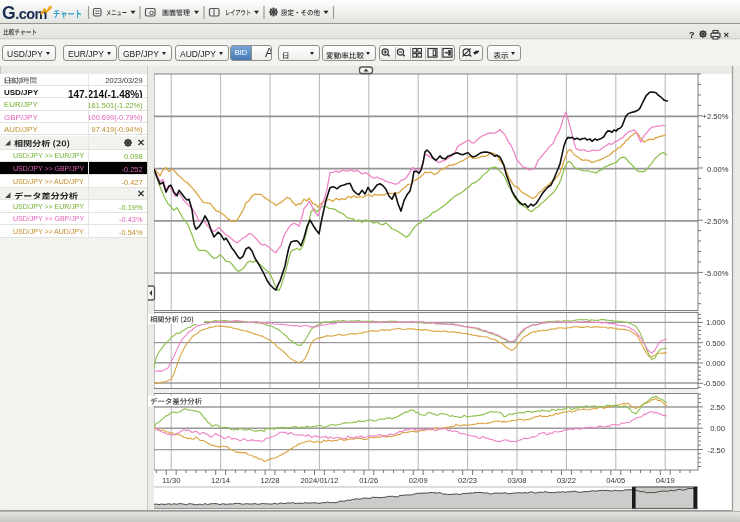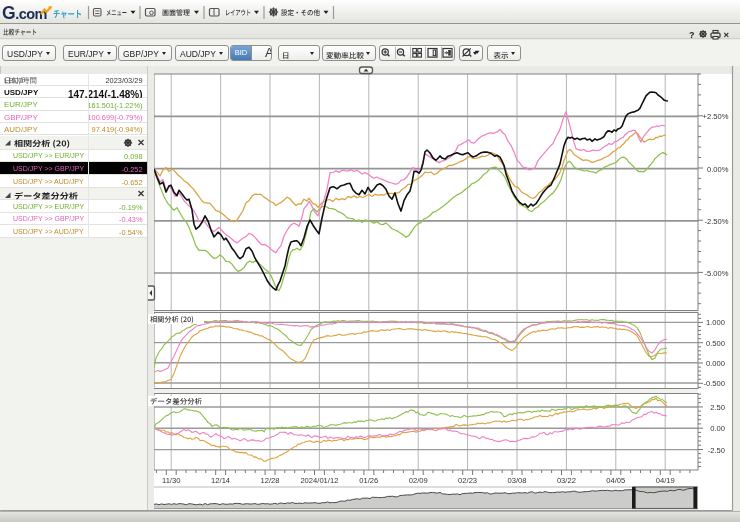--- a/index.html
+++ b/index.html
@@ -284,21 +284,21 @@
 <div class="trow" style="top:150px;height:12.4px;background:#fff">
     <span class="lab2" style="color:#6fae2c">USD/JPY &gt;&gt; EUR/JPY</span>
     <span class="val" style="color:#6fae2c">0.098</span>
   </div>
 <div class="trow" style="top:162.4px;height:12.8px;background:#000000">
     <span class="lab2" style="color:#e263ba">USD/JPY &gt;&gt; GBP/JPY</span>
     <span class="val" style="color:#e263ba">-0.252</span>
   </div>
 <div class="trow" style="top:175.2px;height:12.4px;background:#fff">
     <span class="lab2" style="color:#c08b2a">USD/JPY &gt;&gt; AUD/JPY</span>
-    <span class="val" style="color:#c08b2a">-0.652</span>
+    <span class="val" style="color:#c08b2a">-0.427</span>
   </div>
 <div class="trow" style="top:187.6px;height:12.7px;background:#f2f2ef"><span class="hicon">HDR2</span></div>
 <div class="trow" style="top:200.3px;height:12.5px;background:#fff">
     <span class="lab2" style="color:#6fae2c">USD/JPY &gt;&gt; EUR/JPY</span>
     <span class="val" style="color:#6fae2c">-0.19%</span>
   </div>
 <div class="trow" style="top:212.8px;height:12.4px;background:#fff">
     <span class="lab2" style="color:#e263ba">USD/JPY &gt;&gt; GBP/JPY</span>
     <span class="val" style="color:#e263ba">-0.43%</span>
   </div>

